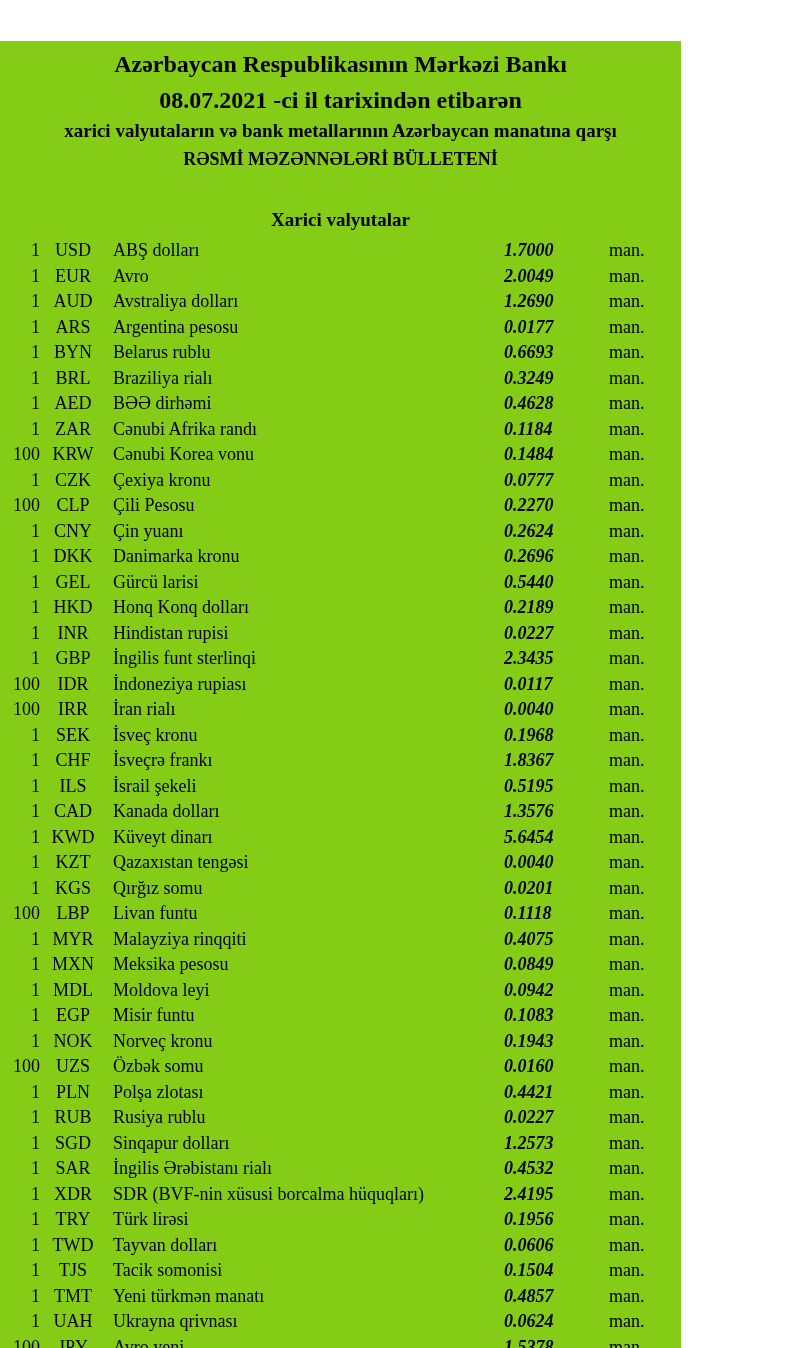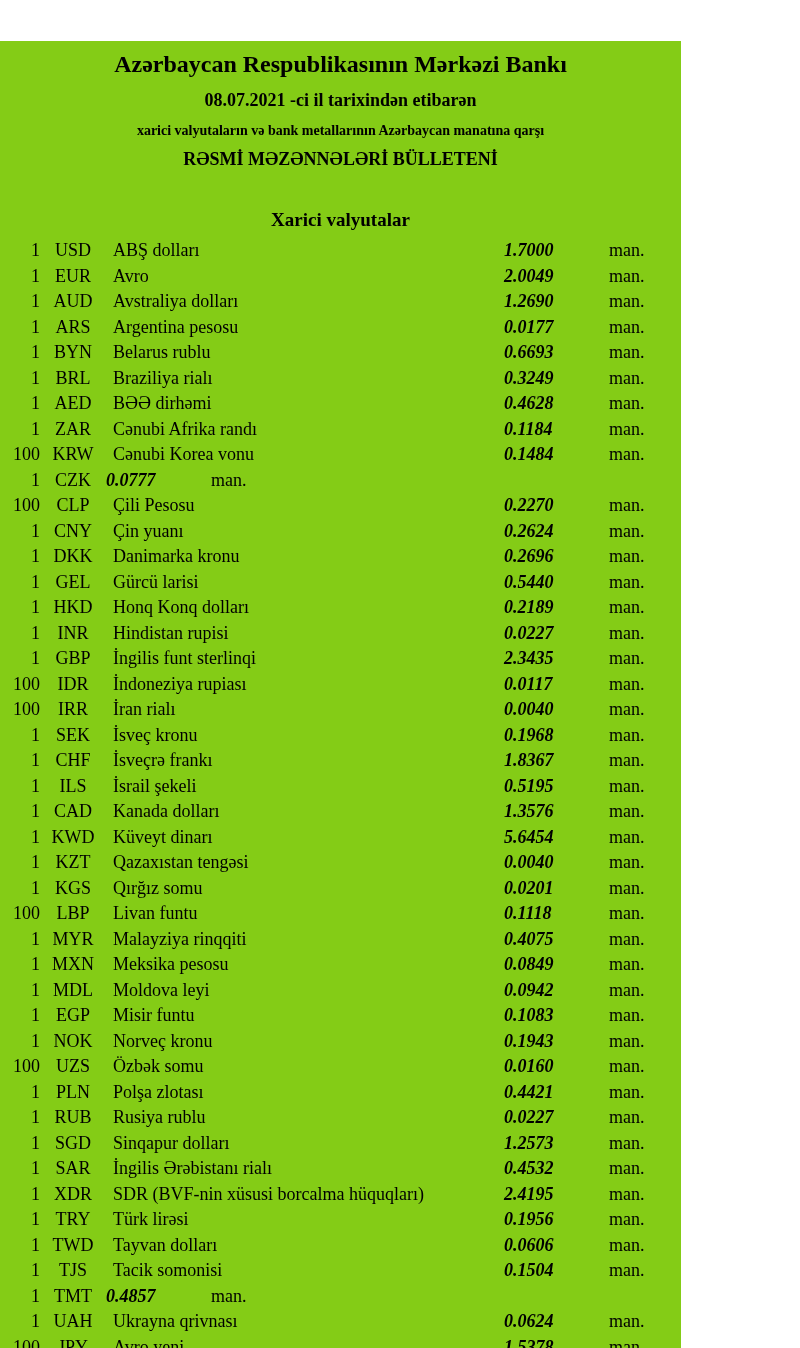--- a/index.html
+++ b/index.html
@@ -25,26 +25,26 @@
   .bank-name {
     font-size: 24px;
     font-weight: bold;
     margin: 0;
     line-height: 28px;
   }
   .hline {
     font-weight: bold;
   }
   .date-line {
-    font-size: 18px;
+    font-size: 24px;
     margin-top: 12px;
     line-height: 21px;
   }
   .subtitle-line {
-    font-size: 14px;
+    font-size: 19px;
     margin-top: 9px;
     line-height: 21px;
   }
   .bulletin-title {
     font-size: 18px;
     margin-top: 7px;
     line-height: 23px;
   }
   .section-title {
     font-size: 19px;
@@ -169,20 +169,21 @@
       <div class="row">
       <span class="col qty">100</span>
       <span class="col code">KRW</span>
       <span class="col name">Cənubi Korea vonu</span>
       <span class="col rate">0.1484</span>
       <span class="col unit">man.</span>
     </div>
       <div class="row">
       <span class="col qty">1</span>
       <span class="col code">CZK</span>
+      <span class="col name">Çexiya kronu</span>
       <span class="col rate">0.0777</span>
       <span class="col unit">man.</span>
     </div>
       <div class="row">
       <span class="col qty">100</span>
       <span class="col code">CLP</span>
       <span class="col name">Çili Pesosu</span>
       <span class="col rate">0.2270</span>
       <span class="col unit">man.</span>
     </div>
@@ -392,20 +393,21 @@
       <div class="row">
       <span class="col qty">1</span>
       <span class="col code">TJS</span>
       <span class="col name">Tacik somonisi</span>
       <span class="col rate">0.1504</span>
       <span class="col unit">man.</span>
     </div>
       <div class="row">
       <span class="col qty">1</span>
       <span class="col code">TMT</span>
+      <span class="col name">Yeni türkmən manatı</span>
       <span class="col rate">0.4857</span>
       <span class="col unit">man.</span>
     </div>
       <div class="row">
       <span class="col qty">1</span>
       <span class="col code">UAH</span>
       <span class="col name">Ukrayna qrivnası</span>
       <span class="col rate">0.0624</span>
       <span class="col unit">man.</span>
     </div>

